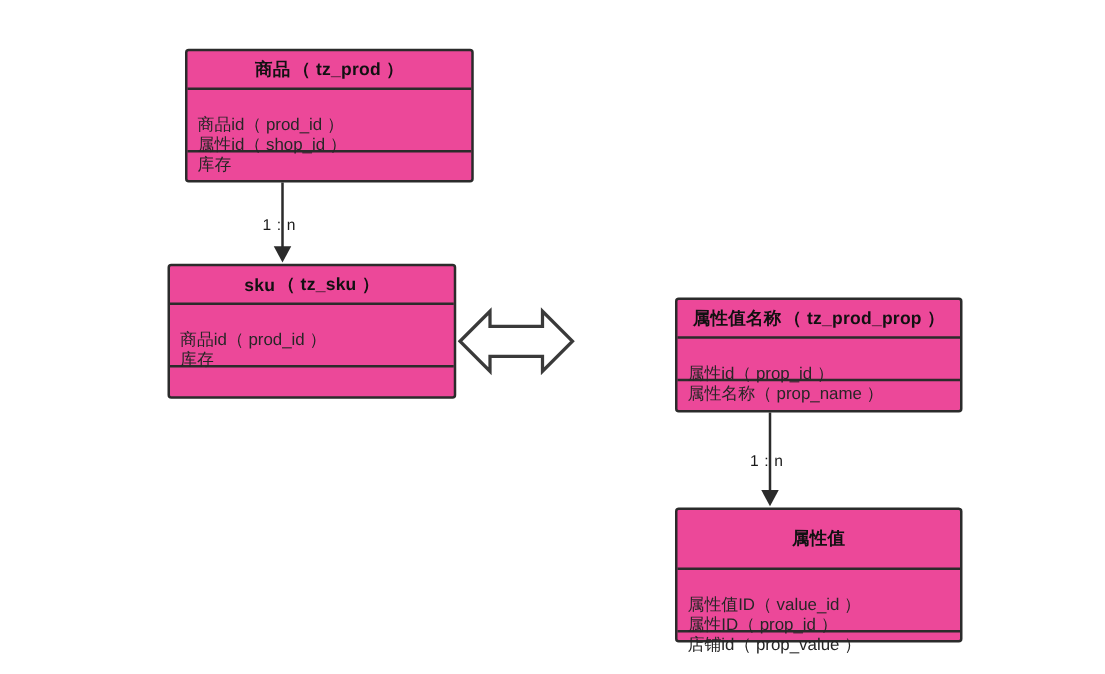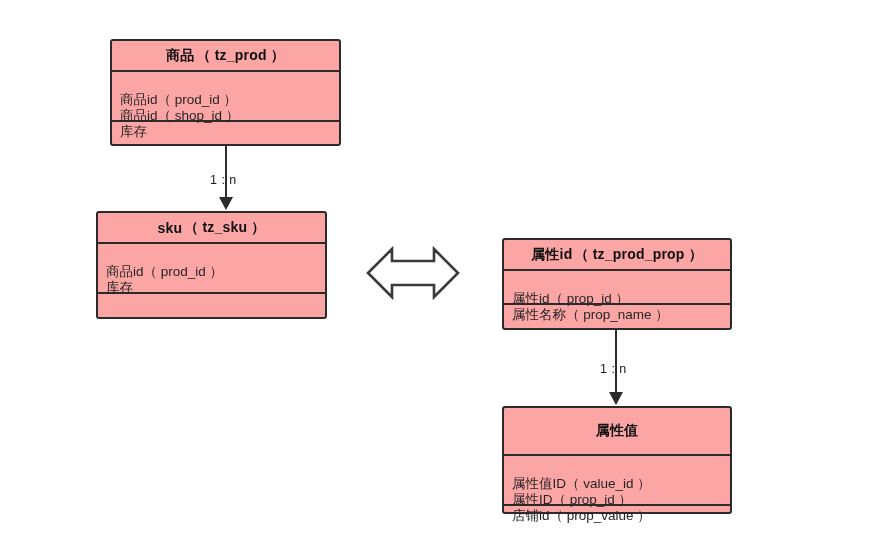--- a/index.html
+++ b/index.html
@@ -19,21 +19,22 @@
     background: #ffffff;
     overflow: hidden;
   }
 
   
   .entity {
     position: absolute;
     box-sizing: border-box;
     border: 2px solid #2b2b2b;
     border-radius: 3px;
-    background: #fca5a5;
+    background: #ec4899;
+    margin-left: 38px;
   }
   .entity-header {
     box-sizing: border-box;
     width: 100%;
     display: flex;
     align-items: center;
     justify-content: center;
     border-bottom: 2px solid #2b2b2b;
     font-weight: bold;
     font-size: 14px;
@@ -100,21 +101,21 @@
 
 <div id="canvas">
 
   <div class="entity" style="left:110px; top:39px; width:231px; height:107px;">
     <div class="entity-header" style="height:31px;">
       <span class="cn">商品</span>
       <span class="paren">（ tz_prod ）</span>
     </div>
     <div class="entity-body" style="height:50px;">
       <div class="attr">商品id（ prod_id ）</div>
-      <div class="attr">商品id（ shop_id ）</div>
+      <div class="attr">属性id（ shop_id ）</div>
       <div class="attr">库存</div>
     </div>
     <div class="entity-footer" style="height:22px;"></div>
   </div>
 
   <div class="connector" style="left:0; top:0;">
     <div class="conn-line" style="left:225px; top:146px; height:52px;"></div>
     <div class="conn-head" style="left:219px; top:197px;"></div>
     <div class="conn-label" style="left:210px; top:173px;">1 : n</div>
   </div>
@@ -132,21 +133,21 @@
   </div>
 
   <div class="double-arrow" style="left:366px; top:236px; width:94px; height:74px;">
     <svg width="94" height="74" viewBox="0 0 94 74">
       <polygon points="2,37 26,13 26,25 68,25 68,13 92,37 68,61 68,49 26,49 26,61" fill="#ffffff" stroke="#3a3a3a" stroke-width="2.6" stroke-linejoin="miter"></polygon>
     </svg>
   </div>
 
   <div class="entity" style="left:502px; top:238px; width:230px; height:92px;">
     <div class="entity-header" style="height:31px;">
-      <span class="cn">属性id</span>
+      <span class="cn">属性值名称</span>
       <span class="paren">（ tz_prod_prop ）</span>
     </div>
     <div class="entity-body" style="height:34px;">
       <div class="attr">属性id（ prop_id ）</div>
       <div class="attr">属性名称（ prop_name ）</div>
     </div>
     <div class="entity-footer" style="height:23px;"></div>
   </div>
 
   <div class="connector" style="left:0; top:0;">

